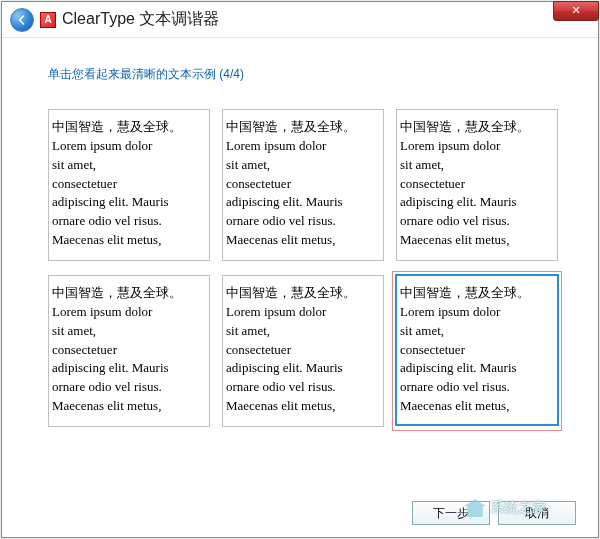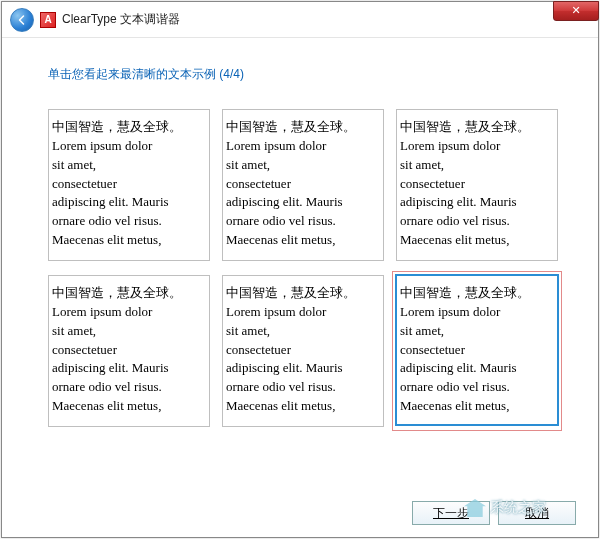--- a/index.html
+++ b/index.html
@@ -50,21 +50,21 @@
       border: 1px solid #3a7fbf;
     }
     .back-btn svg { width: 12px; height: 12px; }
     .app-icon {
       width: 16px; height: 16px;
       background: linear-gradient(135deg, #e66 0%, #d22 100%);
       border: 1px solid #a00;
       display: flex; align-items: center; justify-content: center;
       font-size: 10px; color: #fff; font-weight: bold;
     }
-    .app-title { font-size: 12px; color: #222; }
+    .app-title { font-size: 16px; color: #222; }
     .content {
       padding: 28px 40px 12px 46px;
     }
     .heading {
       color: #0b63b6;
       font-size: 12px;
       font-weight: 400;
       margin-bottom: 26px;
     }
     .grid {
@@ -104,21 +104,20 @@
       align-items: center;
     }
     .nav-btn {
       min-width: 78px;
       height: 24px;
       border: 1px solid #8aa;
       background: linear-gradient(#fdfdfd, #e8f2f8);
       font-size: 12px;
       padding: 0 10px;
       cursor: pointer;
-      text-decoration: underline;
     }
     .watermark {
       position: absolute;
       right: 30px;
       bottom: 8px;
       color: rgba(255,255,255,0.85);
       font-size: 14px;
       font-weight: normal;
       text-shadow: 0 0 3px #7ab, 0 0 2px #7ab;
       pointer-events: none;

